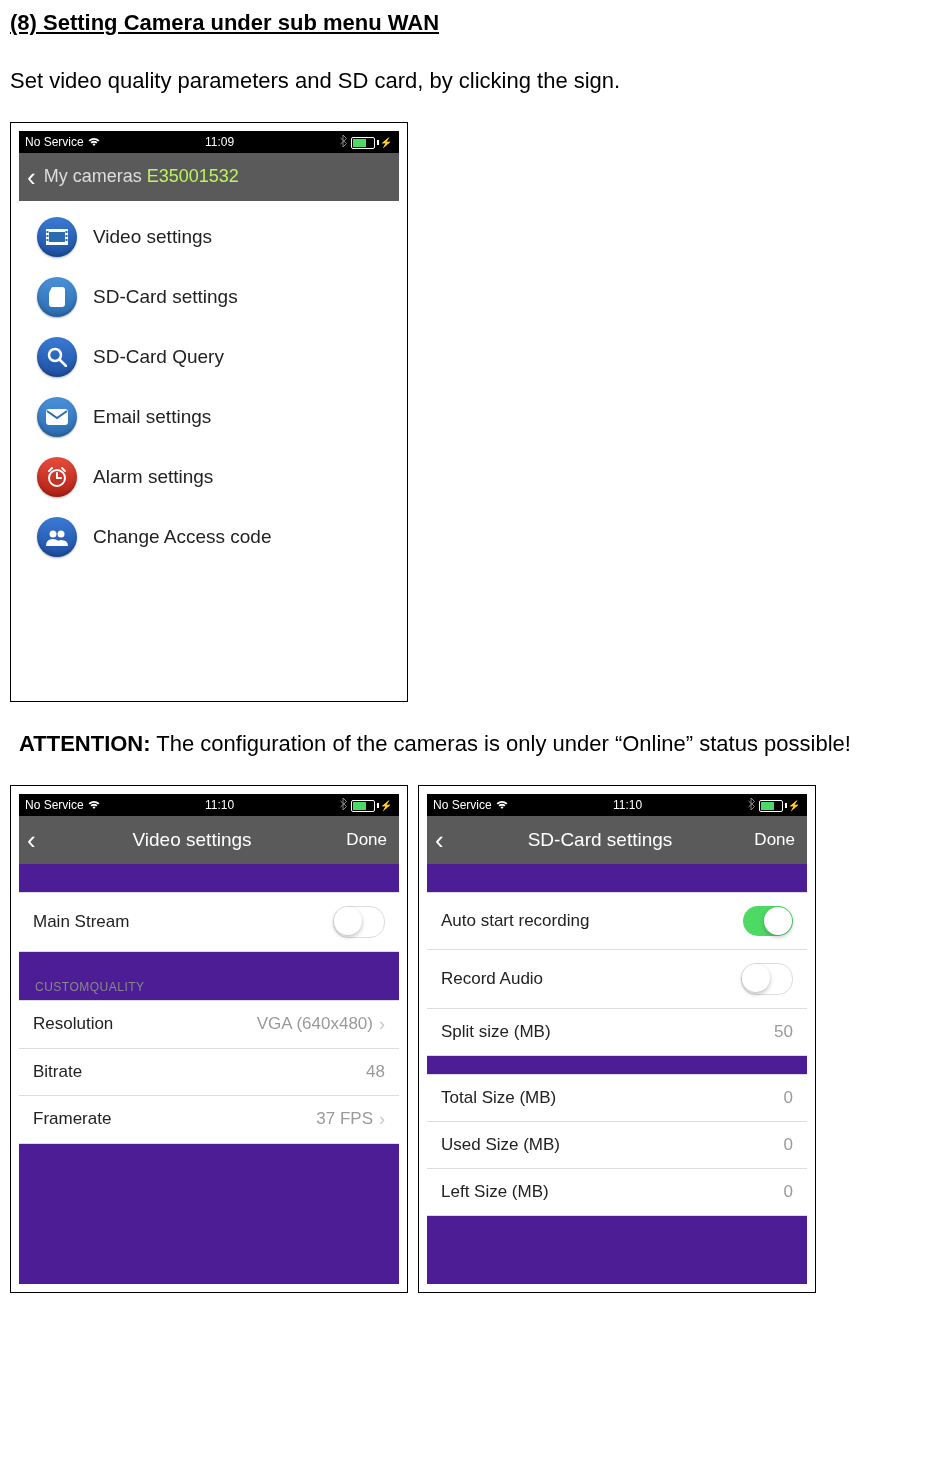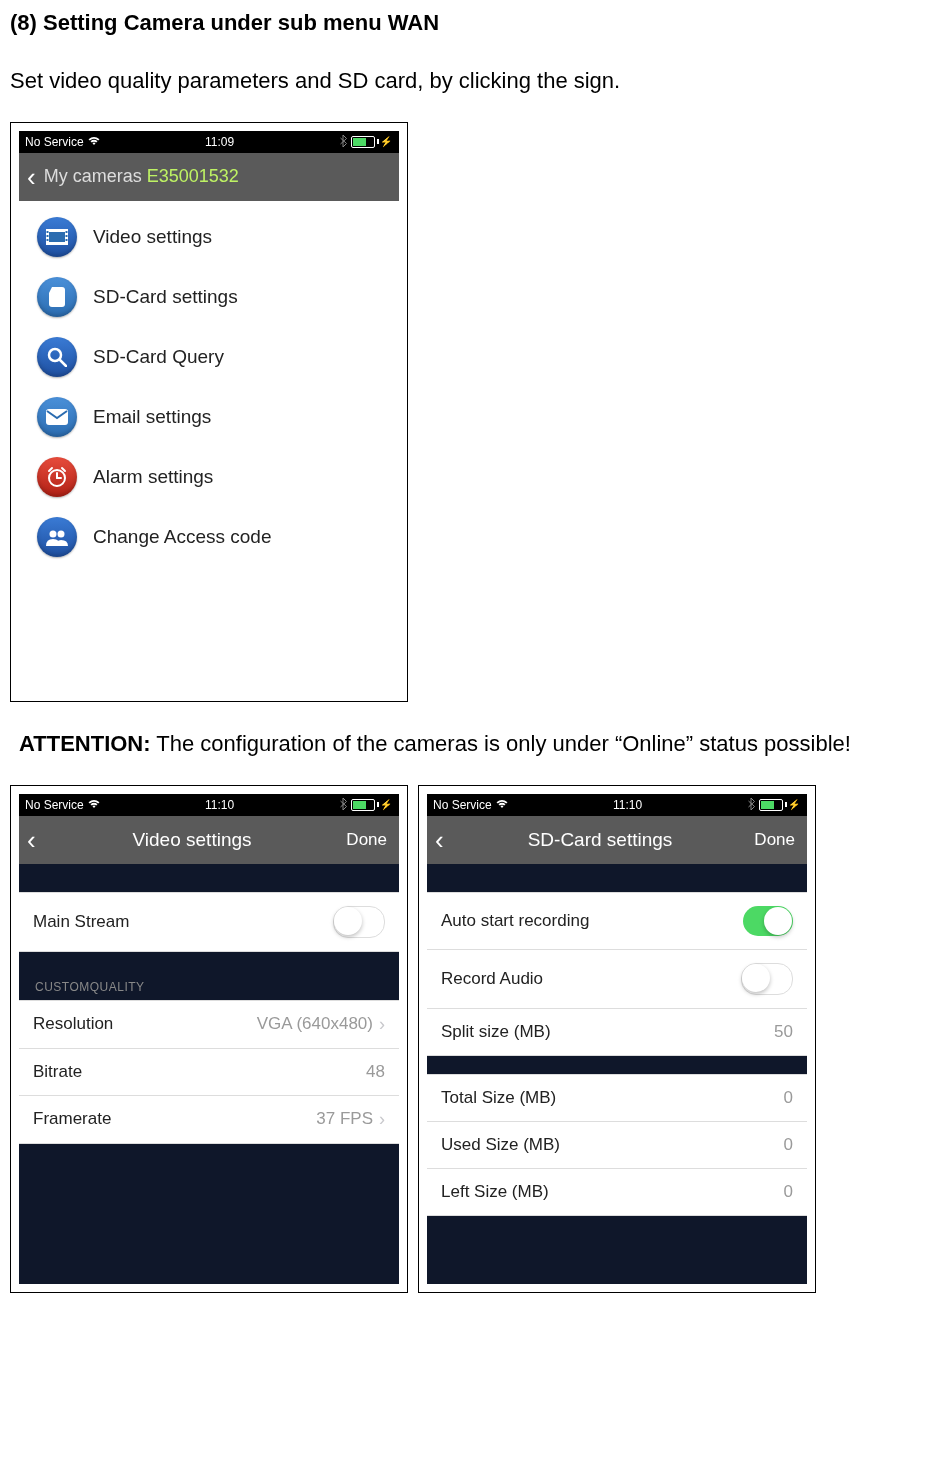--- a/index.html
+++ b/index.html
@@ -7,20 +7,21 @@
     padding: 10px;
     font-family: Arial, Helvetica, sans-serif;
     background: #fff;
     color: #000;
     width: 922px;
   }
   .heading {
     font-weight: bold;
     font-size: 22px;
     margin-bottom: 30px;
+    text-decoration: underline;
   }
   .body-text {
     font-size: 22px;
     margin-bottom: 25px;
     line-height: 1.4;
   }
   .attention-line {
     font-size: 22px;
     margin: 25px 9px;
     line-height: 1.5;
@@ -50,21 +51,21 @@
     background: #000;
     color: #fff;
     display: flex;
     align-items: center;
     justify-content: space-between;
     font-size: 12px;
     padding: 0 6px;
   }
   .statusbar .left, .statusbar .right {
     display: flex;
-    align-items: center;
+    align-items: flex-end;
     gap: 4px;
   }
   .wifi-icon, .bt-icon { font-size: 11px; }
   .battery {
     display: inline-flex;
     align-items: center;
     gap: 2px;
   }
   .battery-body {
     width: 22px;
@@ -146,21 +147,21 @@
   .ic-blue { background: linear-gradient(#3a7bd5, #1e4fa0); }
   .ic-red  { background: linear-gradient(#e74c3c, #b02015); }
   .ic-blue2{ background: linear-gradient(#4a90d9, #2b6cb0); }
   .menu-label {
     font-size: 19px;
     color: #222;
   }
 
   
   .groupbg {
-    background: #0f172a;
+    background: #4c1d95;
     min-height: 420px;
   }
   .spacer-sm { height: 18px; }
   .spacer { height: 28px; }
   .group-header {
     font-size: 12px;
     color: #888;
     padding: 28px 16px 6px;
     letter-spacing: 0.5px;
   }

